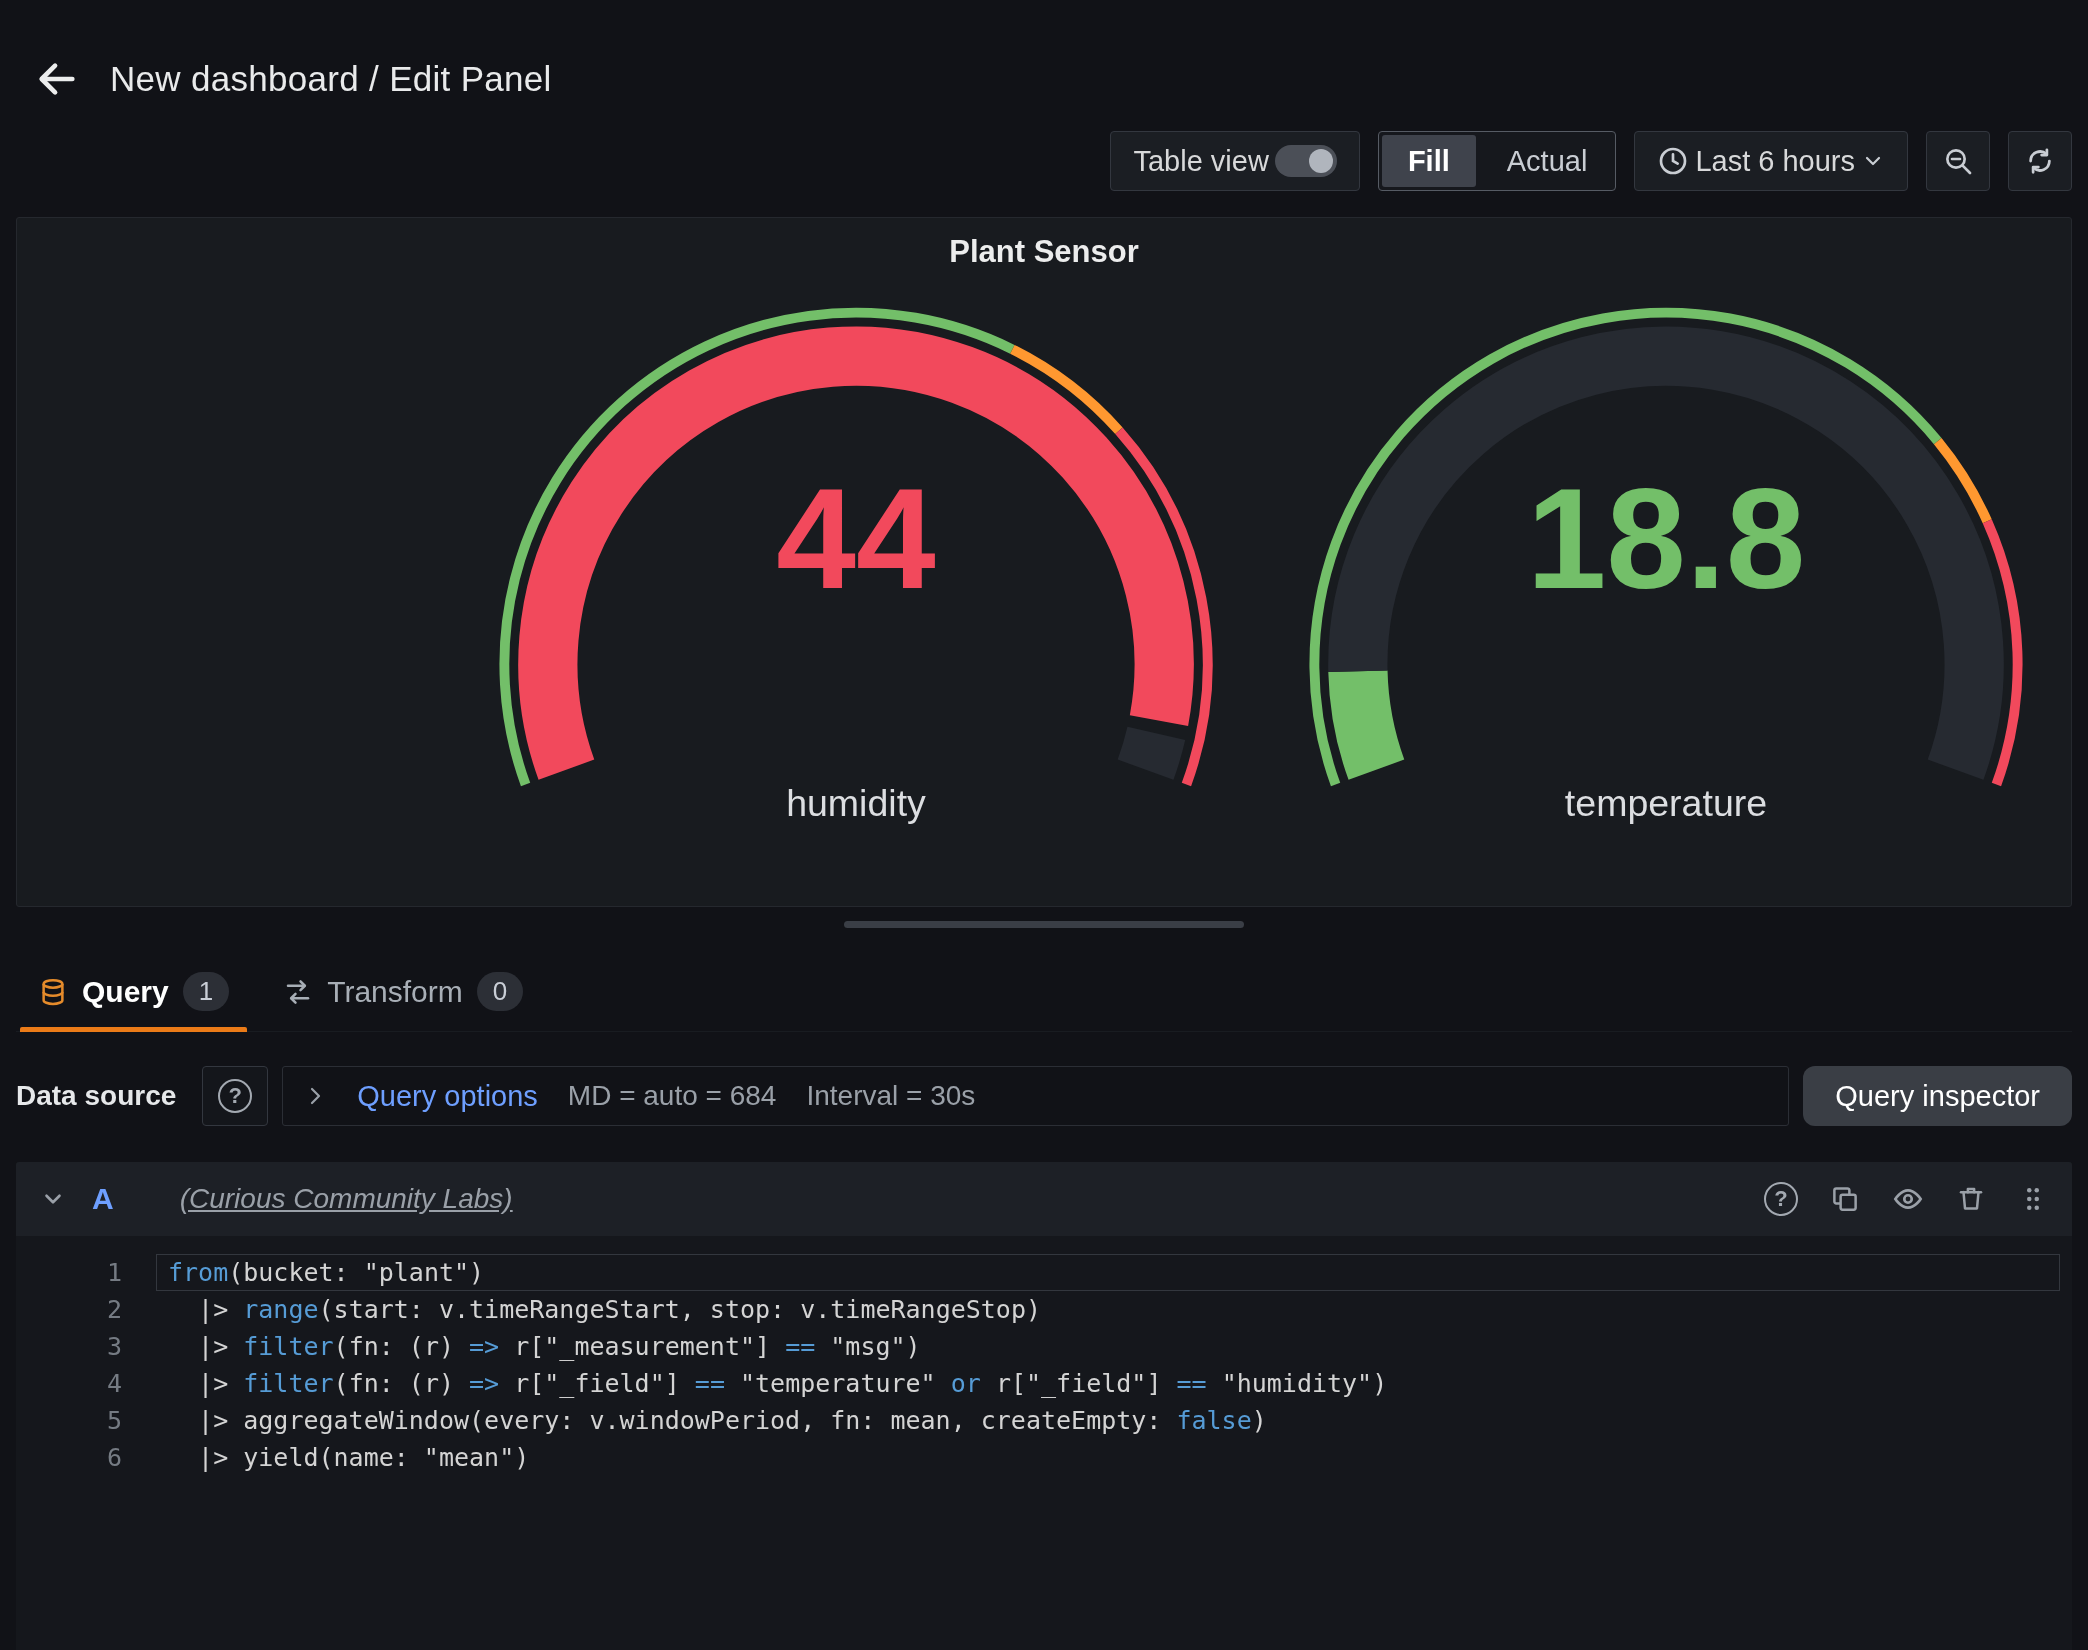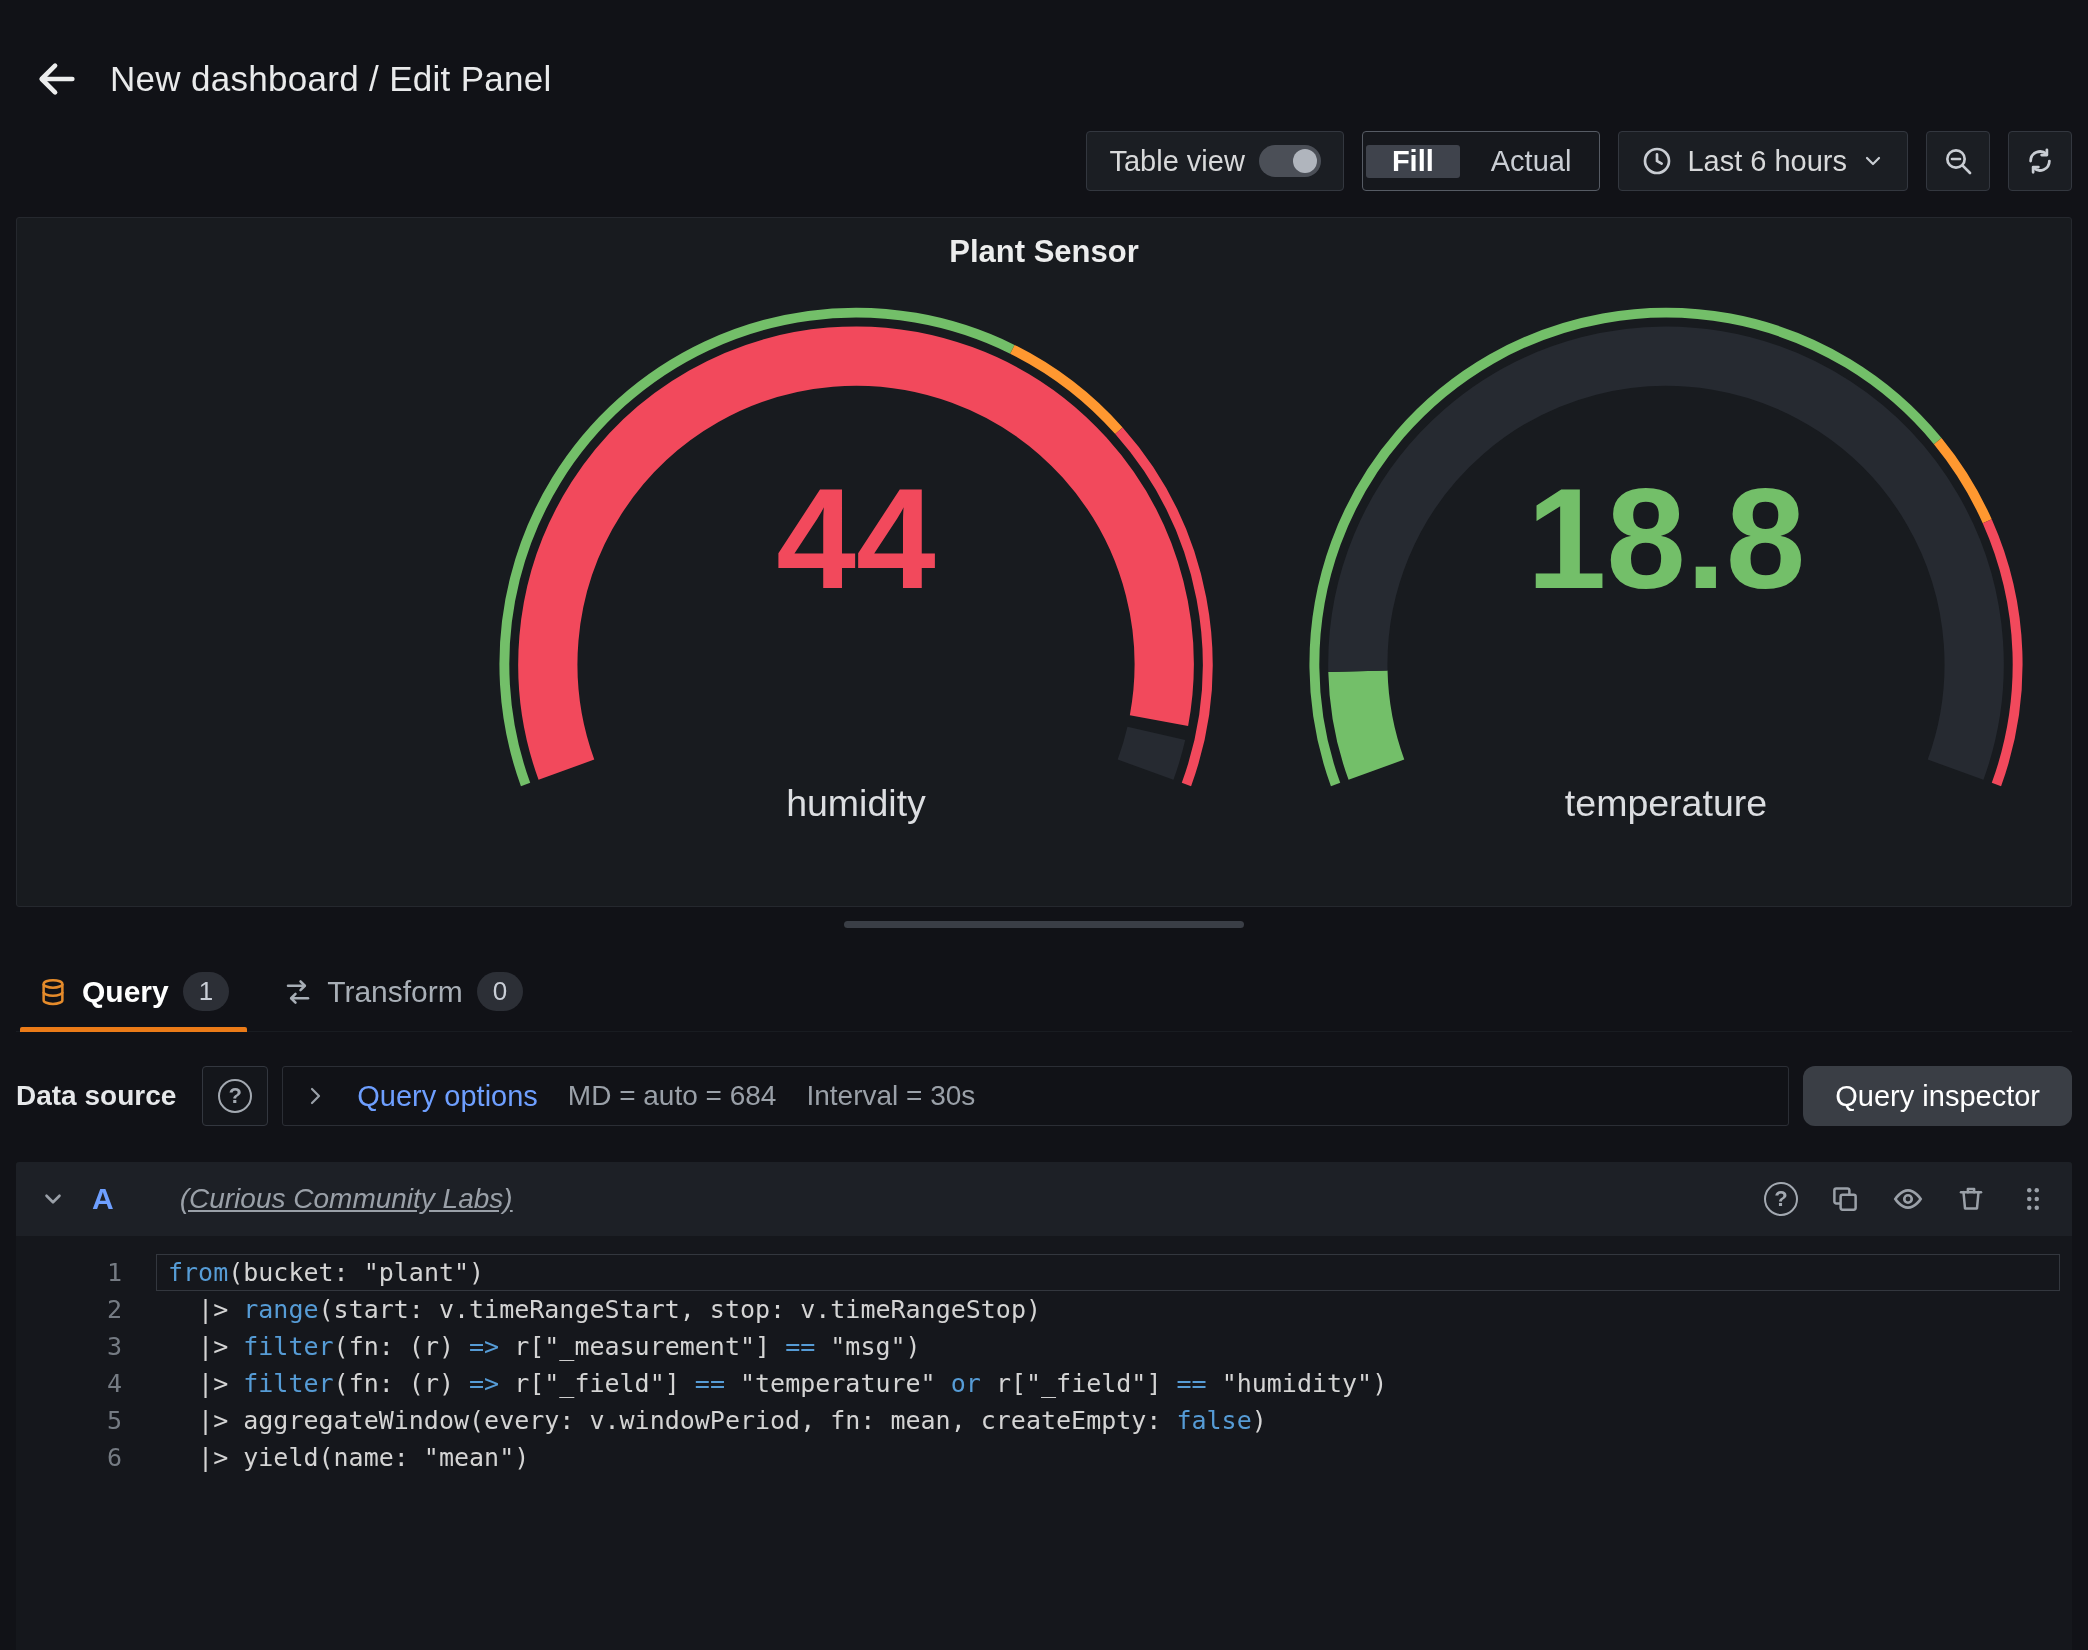--- a/index.html
+++ b/index.html
@@ -7,26 +7,26 @@
   body { background:#111217; color:#d8d9da; font-family:"Liberation Sans", sans-serif; overflow:hidden; }
   .app { width:2088px; height:1650px; display:flex; flex-direction:column; position:relative;margin-top:33px; }
 
   
   .topbar { height:92px; display:flex; align-items:center; padding:0 34px; gap:30px; flex:none; }
   .back-btn { background:none; border:none; color:#eceded; cursor:pointer; display:flex; align-items:center; }
   .page-title { font-size:35px; font-weight:500; color:#e9eaeb; letter-spacing:.3px; }
 
   
   .toolbar { display:flex; justify-content:flex-end; align-items:center; gap:18px; padding:6px 16px 26px; flex:none; }
-  .tbtn { display:flex; align-items:center; gap:14px; height:60px; background:#1b1e23; border:1px solid #33373f;
+  .tbtn { display:flex; align-items:center; gap:6px; height:60px; background:#1b1e23; border:1px solid #33373f;
           border-radius:4px; padding:0 22px; color:#d8d9da; font-size:29px; cursor:pointer; font-family:inherit; }
   .icon-btn { width:64px; justify-content:center; padding:0; }
   .switch { width:62px; height:32px; border-radius:16px; background:#4b4f57; position:relative; display:inline-block; cursor:pointer; }
   .switch .knob { position:absolute; right:4px; top:4px; width:24px; height:24px; border-radius:50%; background:#b0b5bd; }
-  .seg-group { display:flex; height:60px; border:1px solid #565b64; border-radius:4px; background:#16181d; overflow:hidden;align-items:center; }
+  .seg-group { display:flex; height:60px; border:1px solid #565b64; border-radius:4px; background:#16181d; overflow:hidden; }
   .seg { display:flex; align-items:center; justify-content:center; padding:0 28px; font-size:29px; color:#c9cdd3;
          background:transparent; border:none; cursor:pointer; font-family:inherit; }
   .seg.active { background:#3f434c; color:#fff; font-weight:700; border-radius:3px; margin:3px; padding:0 26px; }
   .muted-ic { color:#c9cdd3; display:flex; align-items:center; }
 
   
   .panel-wrap { margin:0 16px; flex:none; }
   .panel { background:#181b1f; border:1px solid #25282e; border-radius:3px; height:690px; padding-top:16px; }
   .panel-title { text-align:center; font-size:31px; font-weight:700; color:#eceded; }
   .gauges { display:flex; justify-content:flex-end; align-items:flex-start; margin-top:14px; }

